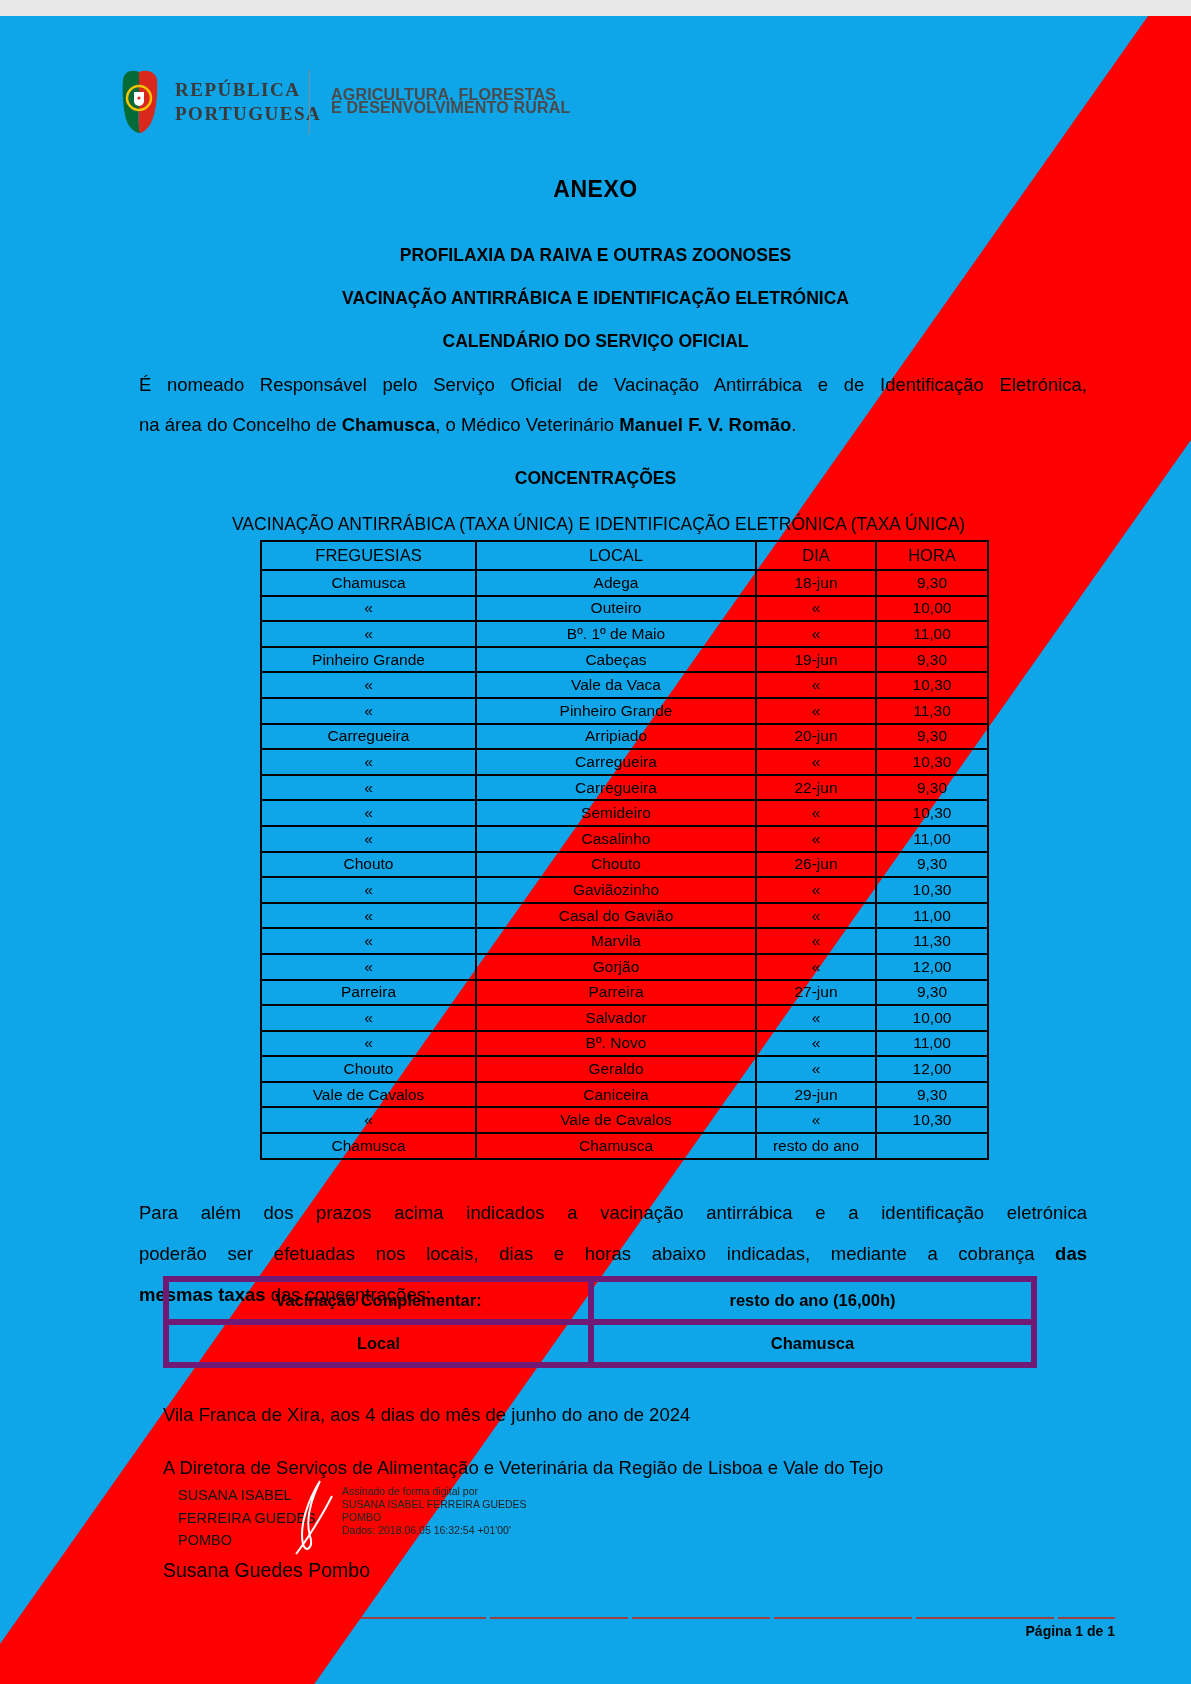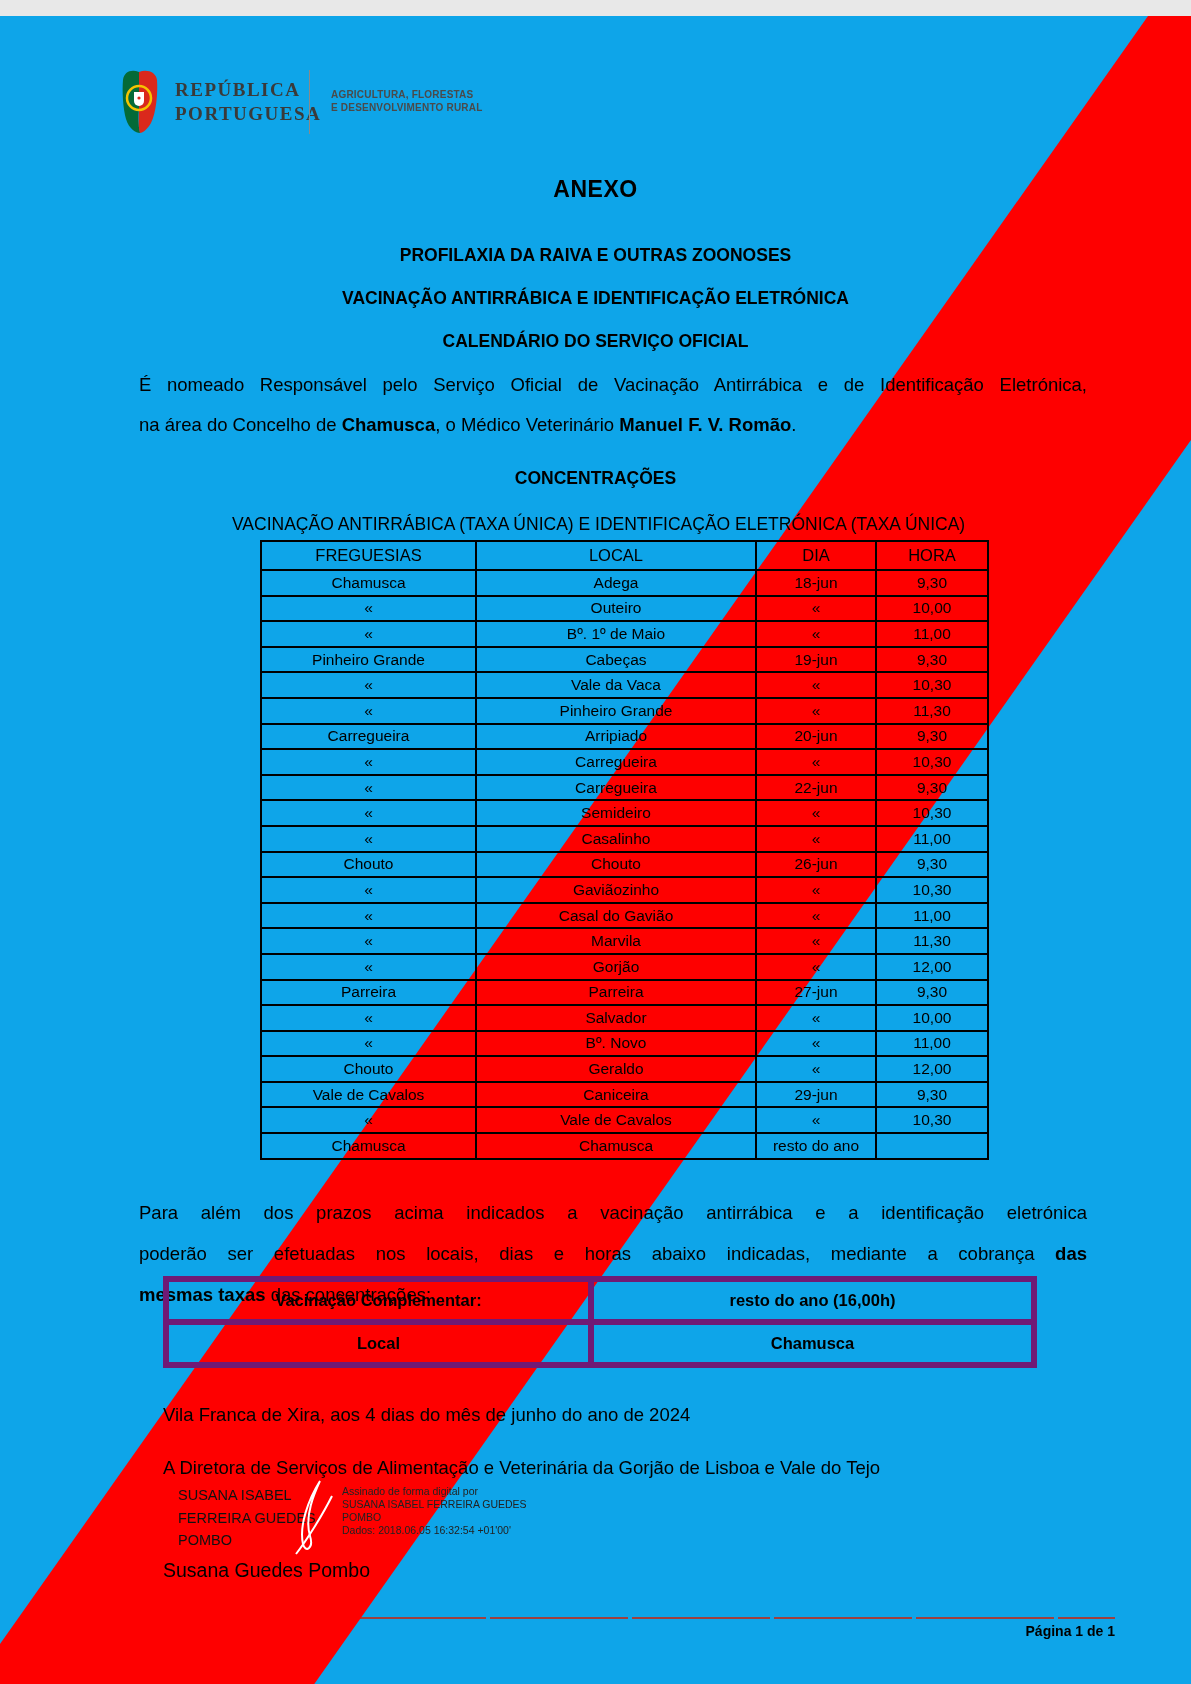--- a/index.html
+++ b/index.html
@@ -20,21 +20,21 @@
     background:repeating-linear-gradient(90deg,#9e4040 0 138px, transparent 138px 142px);
   }
 
   
   .gov { left:117px; top:52px; display:flex; align-items:center; gap:12px; }
   .gov-text {
     font-family:"Liberation Serif", serif; font-size:19px; font-weight:600;
     letter-spacing:1.5px; line-height:24px; color:#3a3a3a;
   }
   .gov-divider { left:309px; top:54px; width:1px; height:64px; background:#8a8a8a; }
-  .ministry { left:331px; top:72px; font-size:10px; font-weight:bold; line-height:13px;
+  .ministry { left:331px; top:72px; font-size:16px; font-weight:bold; line-height:13px;
     color:#4a4a4a; letter-spacing:0.2px; }
 
   .dgav { left:946px; top:38px; width:168px; background:#fff; padding:4px 6px 6px 10px; }
   .dgav-word { font-size:54px; font-weight:bold; line-height:56px; letter-spacing:-2px; }
   .dgav-word .dg { color:#a3a3a3; }
   .dgav-word .av { color:#7b2a33; }
   .dgav-cap { margin-left:52px; margin-top:-8px; font-size:10.5px; line-height:11.5px; color:#7b2a33; }
   .dgav-cap .b { font-weight:bold; }
 
   
@@ -299,21 +299,21 @@
           <td>resto do ano (16,00h)</td>
         </tr>
         <tr>
           <td>Local</td>
           <td>Chamusca</td>
         </tr>
       </tbody>
   </table>
 
   <div class="abs z2 date-line">Vila Franca de Xira, aos 4 dias do mês de junho do ano de 2024</div>
-  <div class="abs z2 role-line">A Diretora de Serviços de Alimentação e Veterinária da Gorjão de Lisboa e Vale do Tejo</div>
+  <div class="abs z2 role-line">A Diretora de Serviços de Alimentação e Veterinária da Região de Lisboa e Vale do Tejo</div>
 
   <div class="abs z2 sig-names">
     <div>SUSANA ISABEL</div>
     <div>FERREIRA GUEDES</div>
     <div>POMBO</div>
   </div>
   <svg class="abs z2 sig-flourish" width="46" height="84" viewBox="0 0 46 84">
     <path d="M28,3 C16,22 7,48 11,66 C13,75 22,71 18,58 C12,38 23,14 28,3 Z" fill="none" stroke="#ffffff" stroke-width="2"></path>
     <path d="M4,76 C15,62 31,36 40,18" fill="none" stroke="#ffffff" stroke-width="2"></path>
   </svg>

